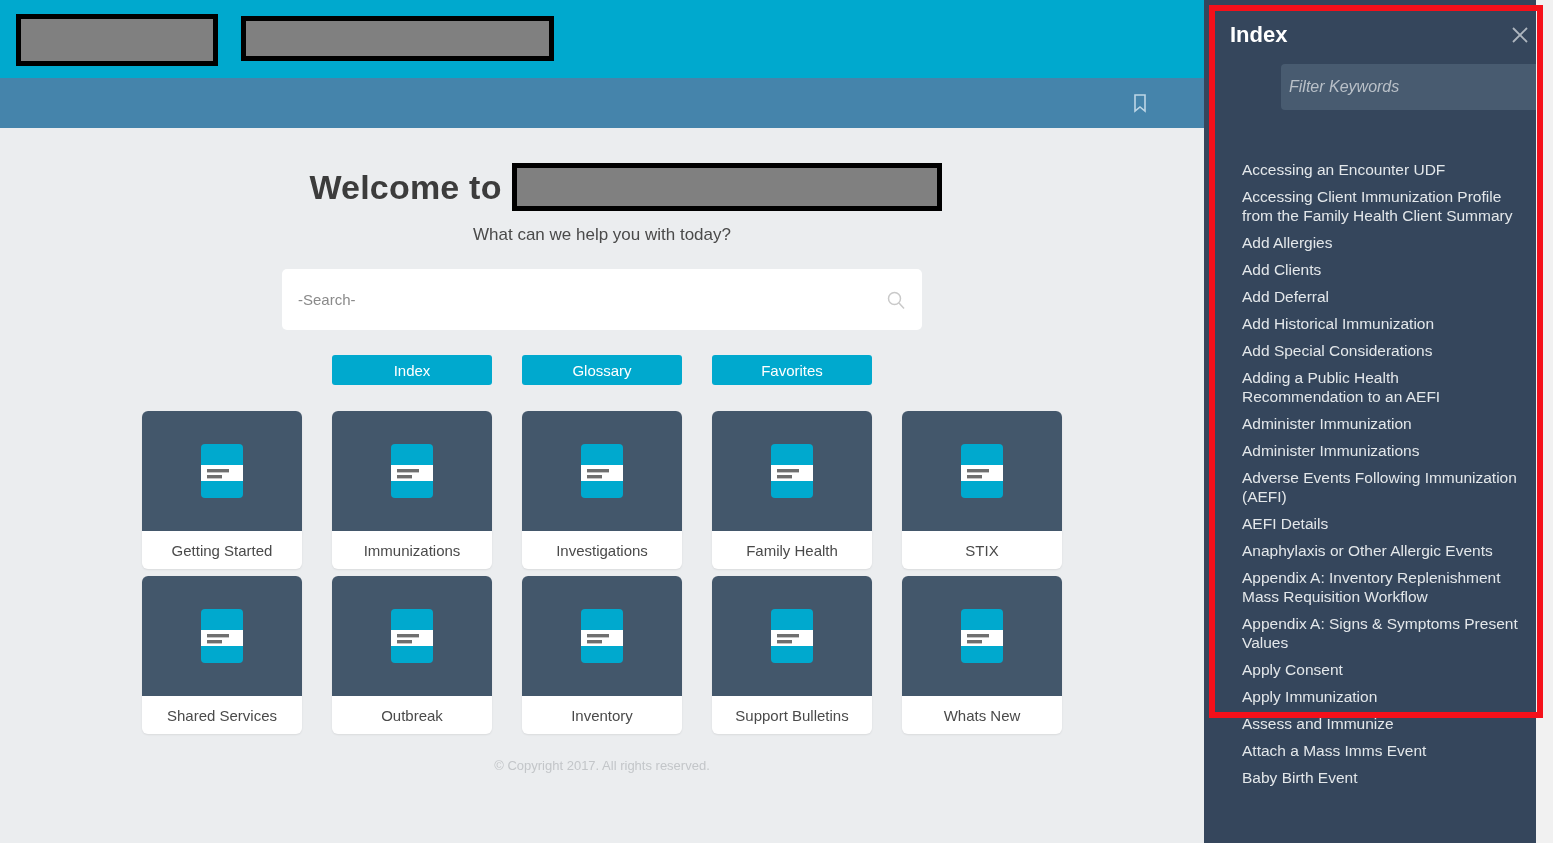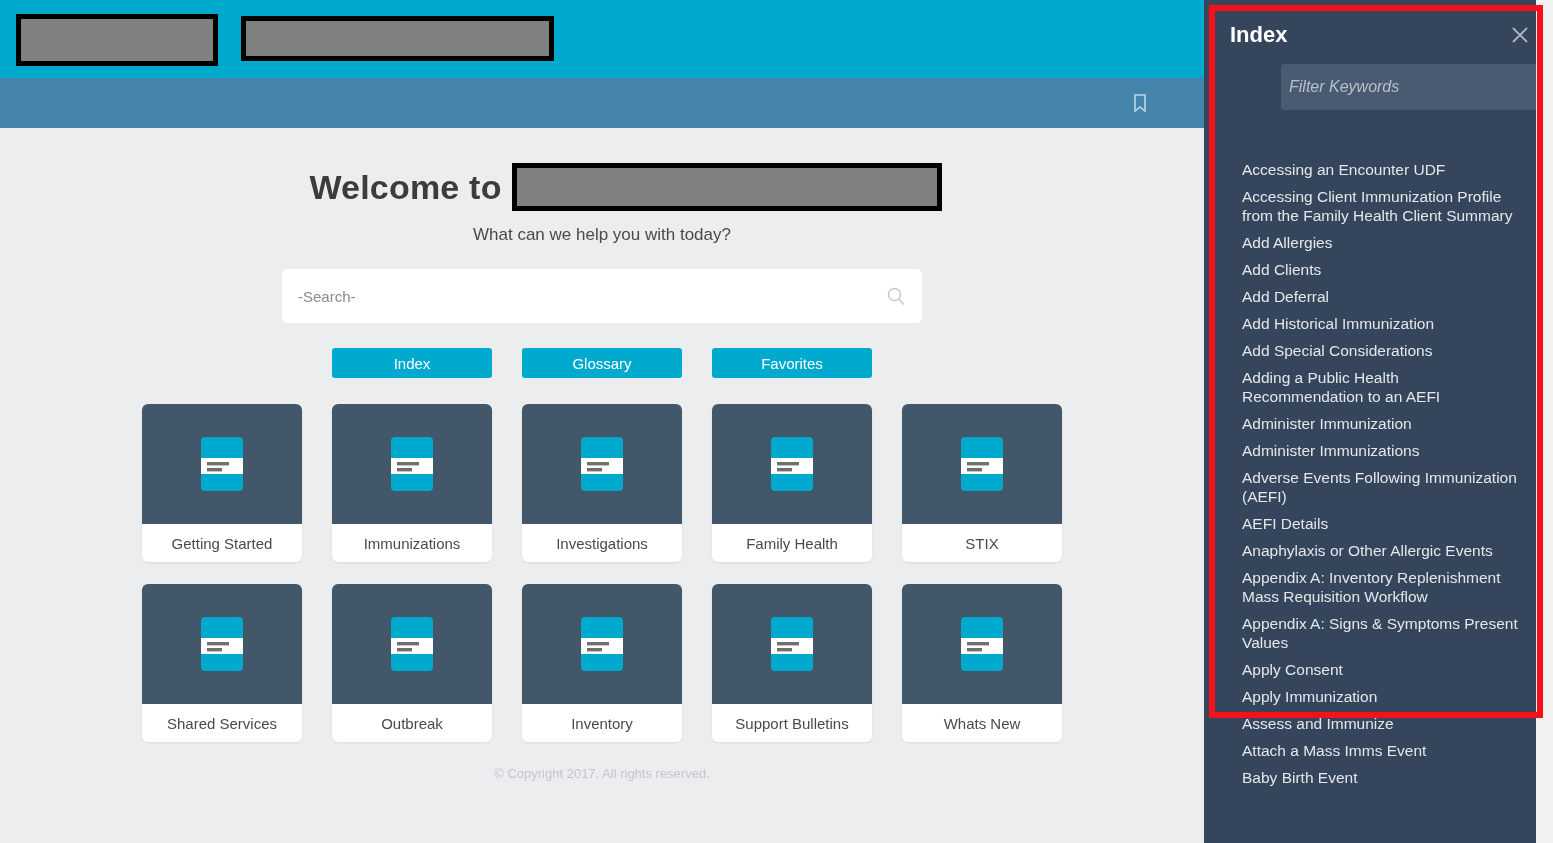--- a/index.html
+++ b/index.html
@@ -70,21 +70,21 @@
   }
   .subtitle {
     text-align: center;
     margin-top: 14px;
     font-size: 17px;
     color: #4a4a4a;
   }
 
   .search-wrap {
     margin: 24px auto 0;
-    width: 640px; height: 54px;
+    width: 640px; height: 61px;
     background: #ffffff;
     border-radius: 5px;
     display: flex;
     align-items: center;
     padding: 0 16px;
   }
   .search-input {
     flex: 1;
     border: none; outline: none;
     font-family: "Liberation Sans", sans-serif;
@@ -109,21 +109,21 @@
     color: #ffffff;
     font-family: "Liberation Sans", sans-serif;
     font-size: 15px;
     cursor: pointer;
   }
 
   .tile-grid {
     display: flex;
     flex-direction: column;
     align-items: center;
-    gap: 22px;
+    gap: 7px;
     margin-top: 26px;
   }
   .tile-row { display: flex; gap: 30px; }
   .tile {
     width: 160px;
     background: #ffffff;
     border-radius: 6px;
     overflow: hidden;
     cursor: pointer;
     box-shadow: 0 1px 2px rgba(0,0,0,.08);

